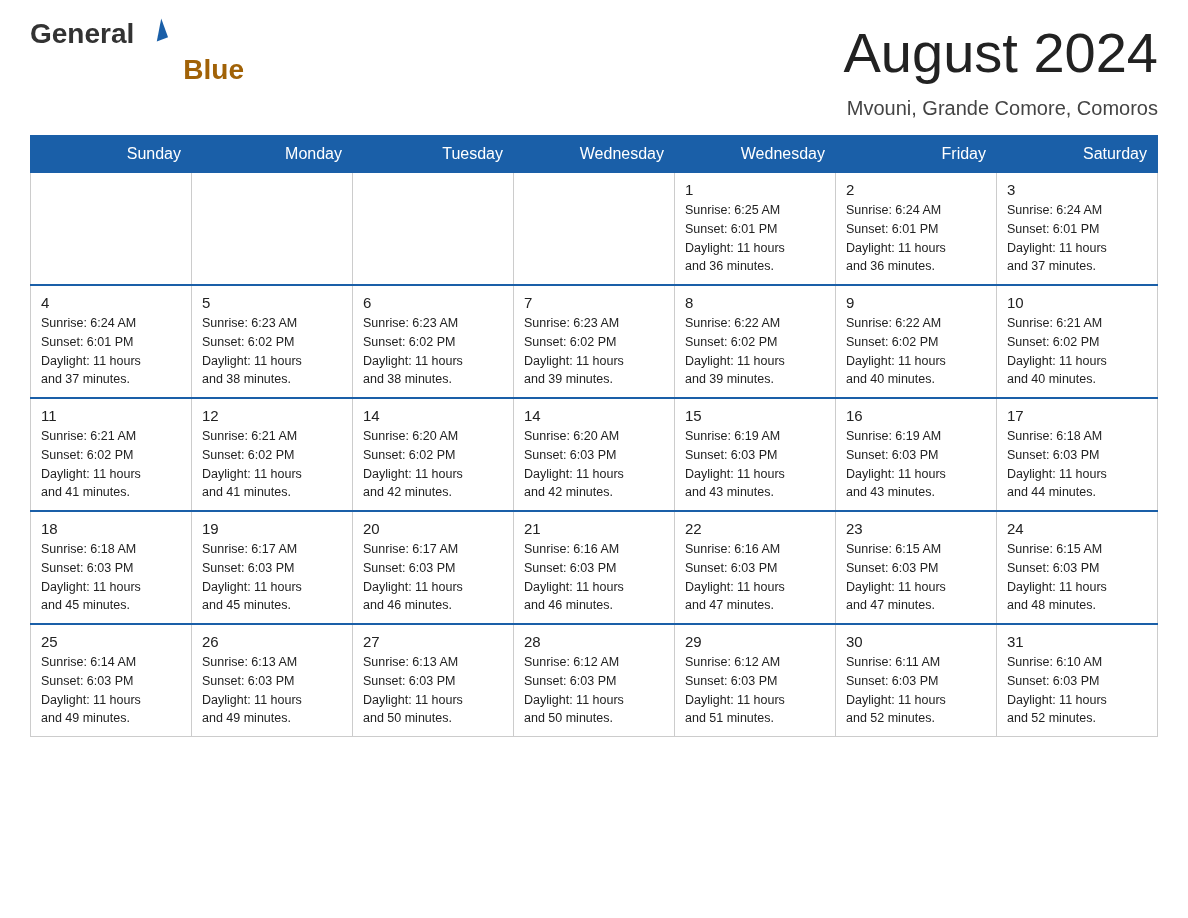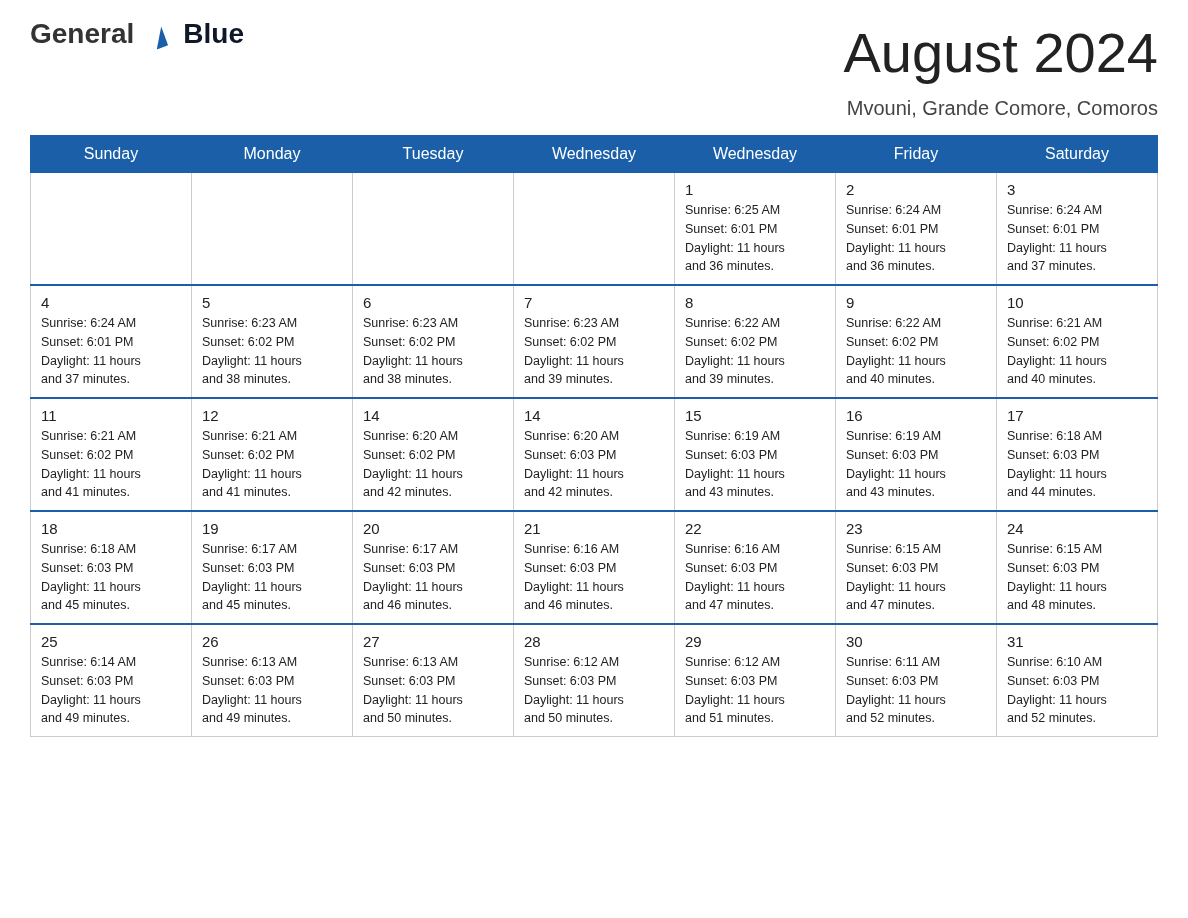--- a/index.html
+++ b/index.html
@@ -19,38 +19,39 @@
     .logo {
       display: flex;
       flex-direction: column;
       line-height: 1;
     }
     .logo-general {
       font-size: 28px;
       font-weight: bold;
       color: #333;
       display: flex;
-      align-items: flex-end;
+      align-items: flex-start;
       gap: 16px;
     }
     .logo-triangle {
       width: 0;
       height: 0;
       border-left: 12px solid transparent;
       border-right: 0px solid transparent;
       border-bottom: 20px solid #1a5fa8;
       display: inline-block;
       margin-left: 3px;
       transform: rotate(-20deg);
     }
     .logo-blue {
       font-size: 28px;
       font-weight: bold;
-      color: #0f172a;
+      color: #a16207;
       margin-left: 2px;
+      margin-top: 36px;
     }
     .title-section {
       text-align: right;
     }
     .main-title {
       font-size: 56px;
       font-weight: normal;
       color: #222;
     }
     .subtitle {
@@ -63,21 +64,21 @@
       border-collapse: collapse;
       border: 1px solid #1a5fa8;
       margin-top: 15px;
     }
     .calendar th {
       background: #1a5fa8;
       color: #fff;
       font-size: 16px;
       font-weight: normal;
       padding: 8px 10px;
-      text-align: center;
+      text-align: right;
       border: 1px solid #1a5fa8;
     }
     .calendar td {
       vertical-align: top;
       padding: 8px 10px;
       font-size: 13px;
       color: #222;
       border: 1px solid #ccc;
       width: 14.28%;
       min-height: 100px;

